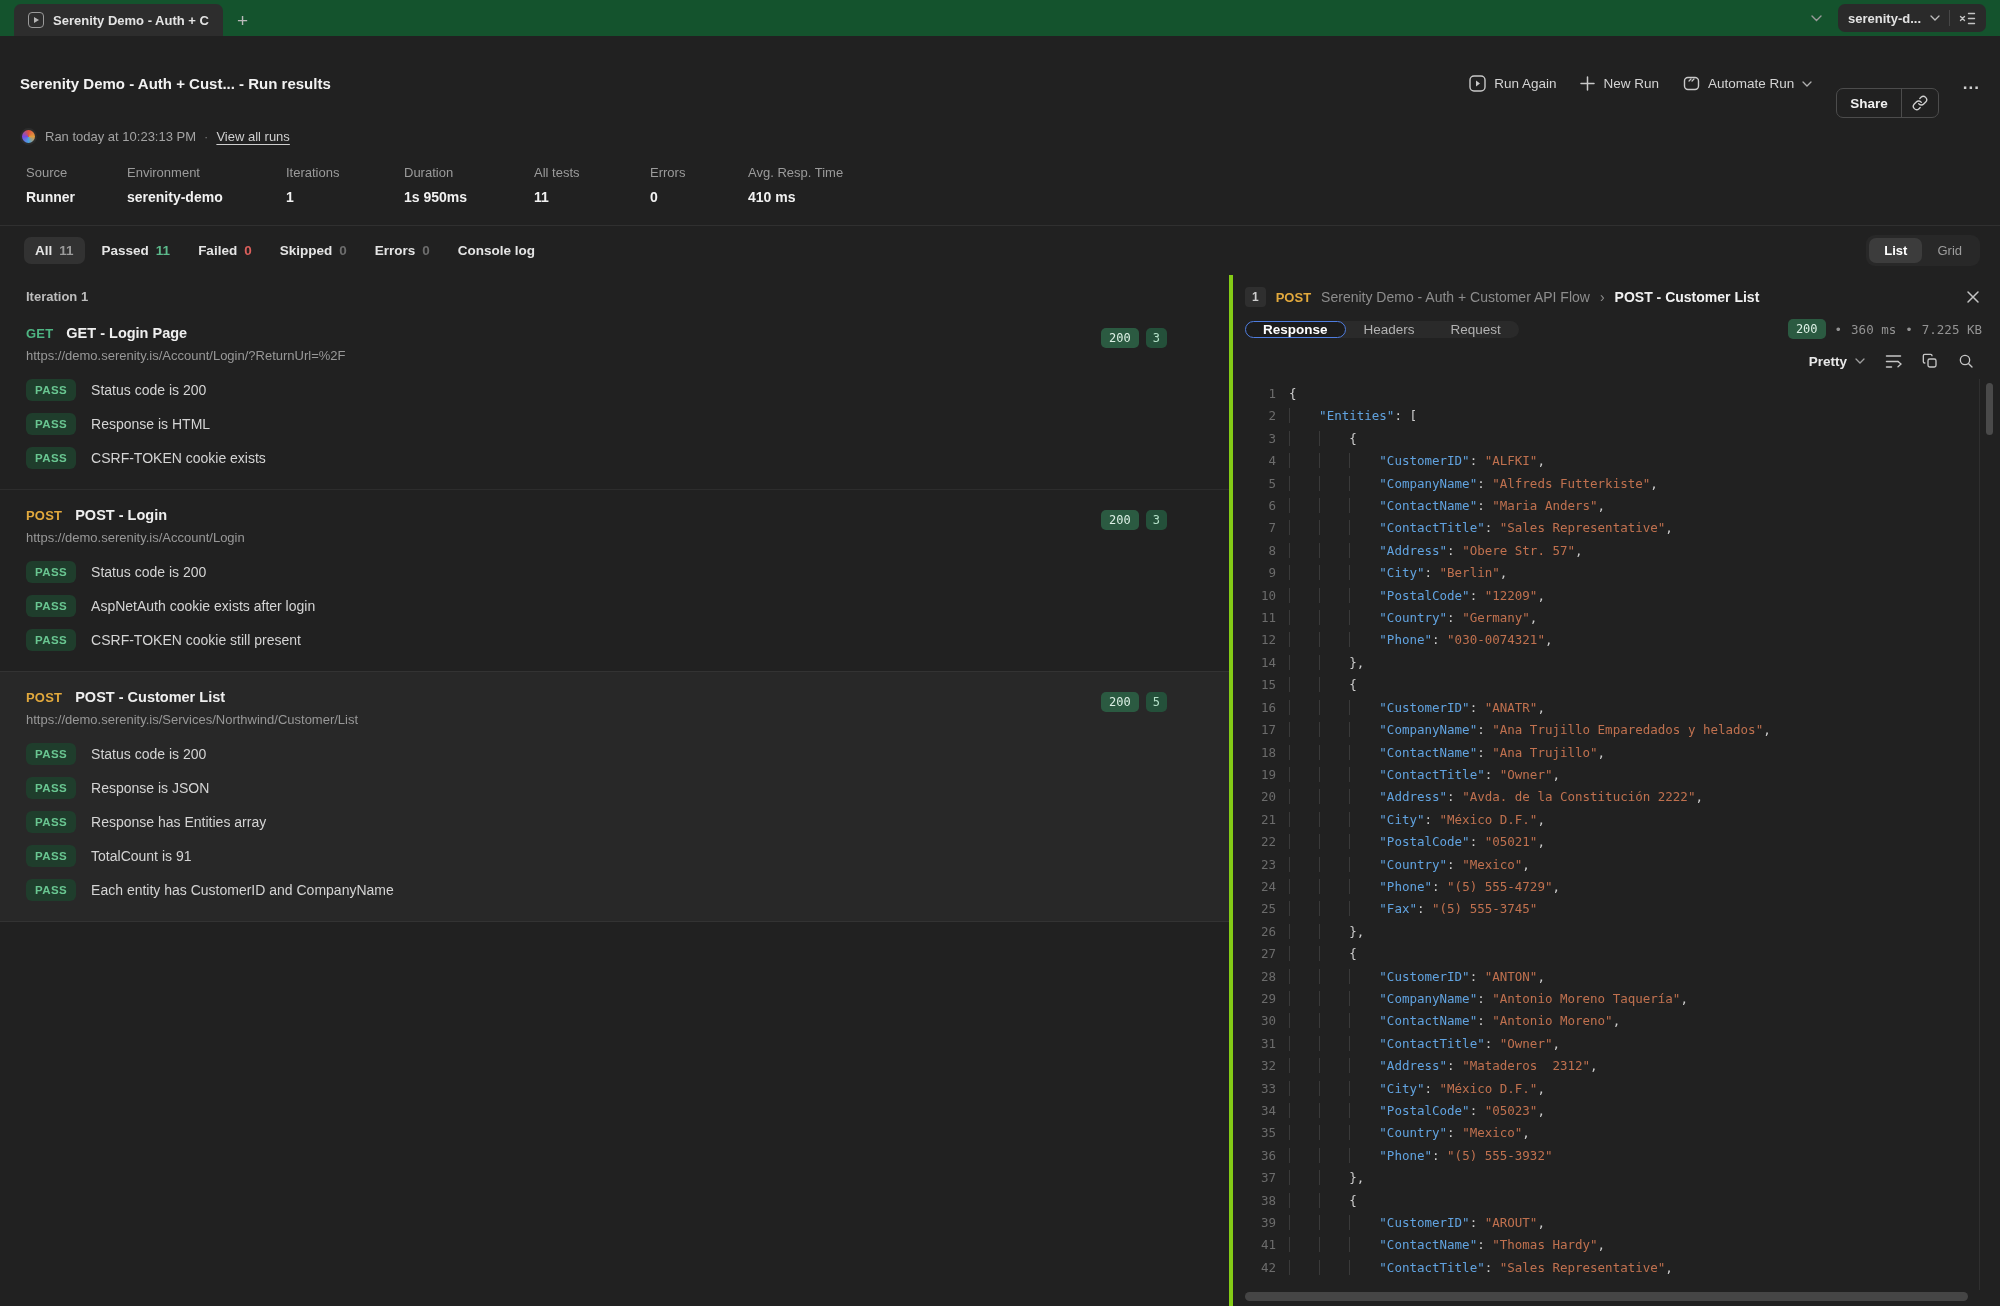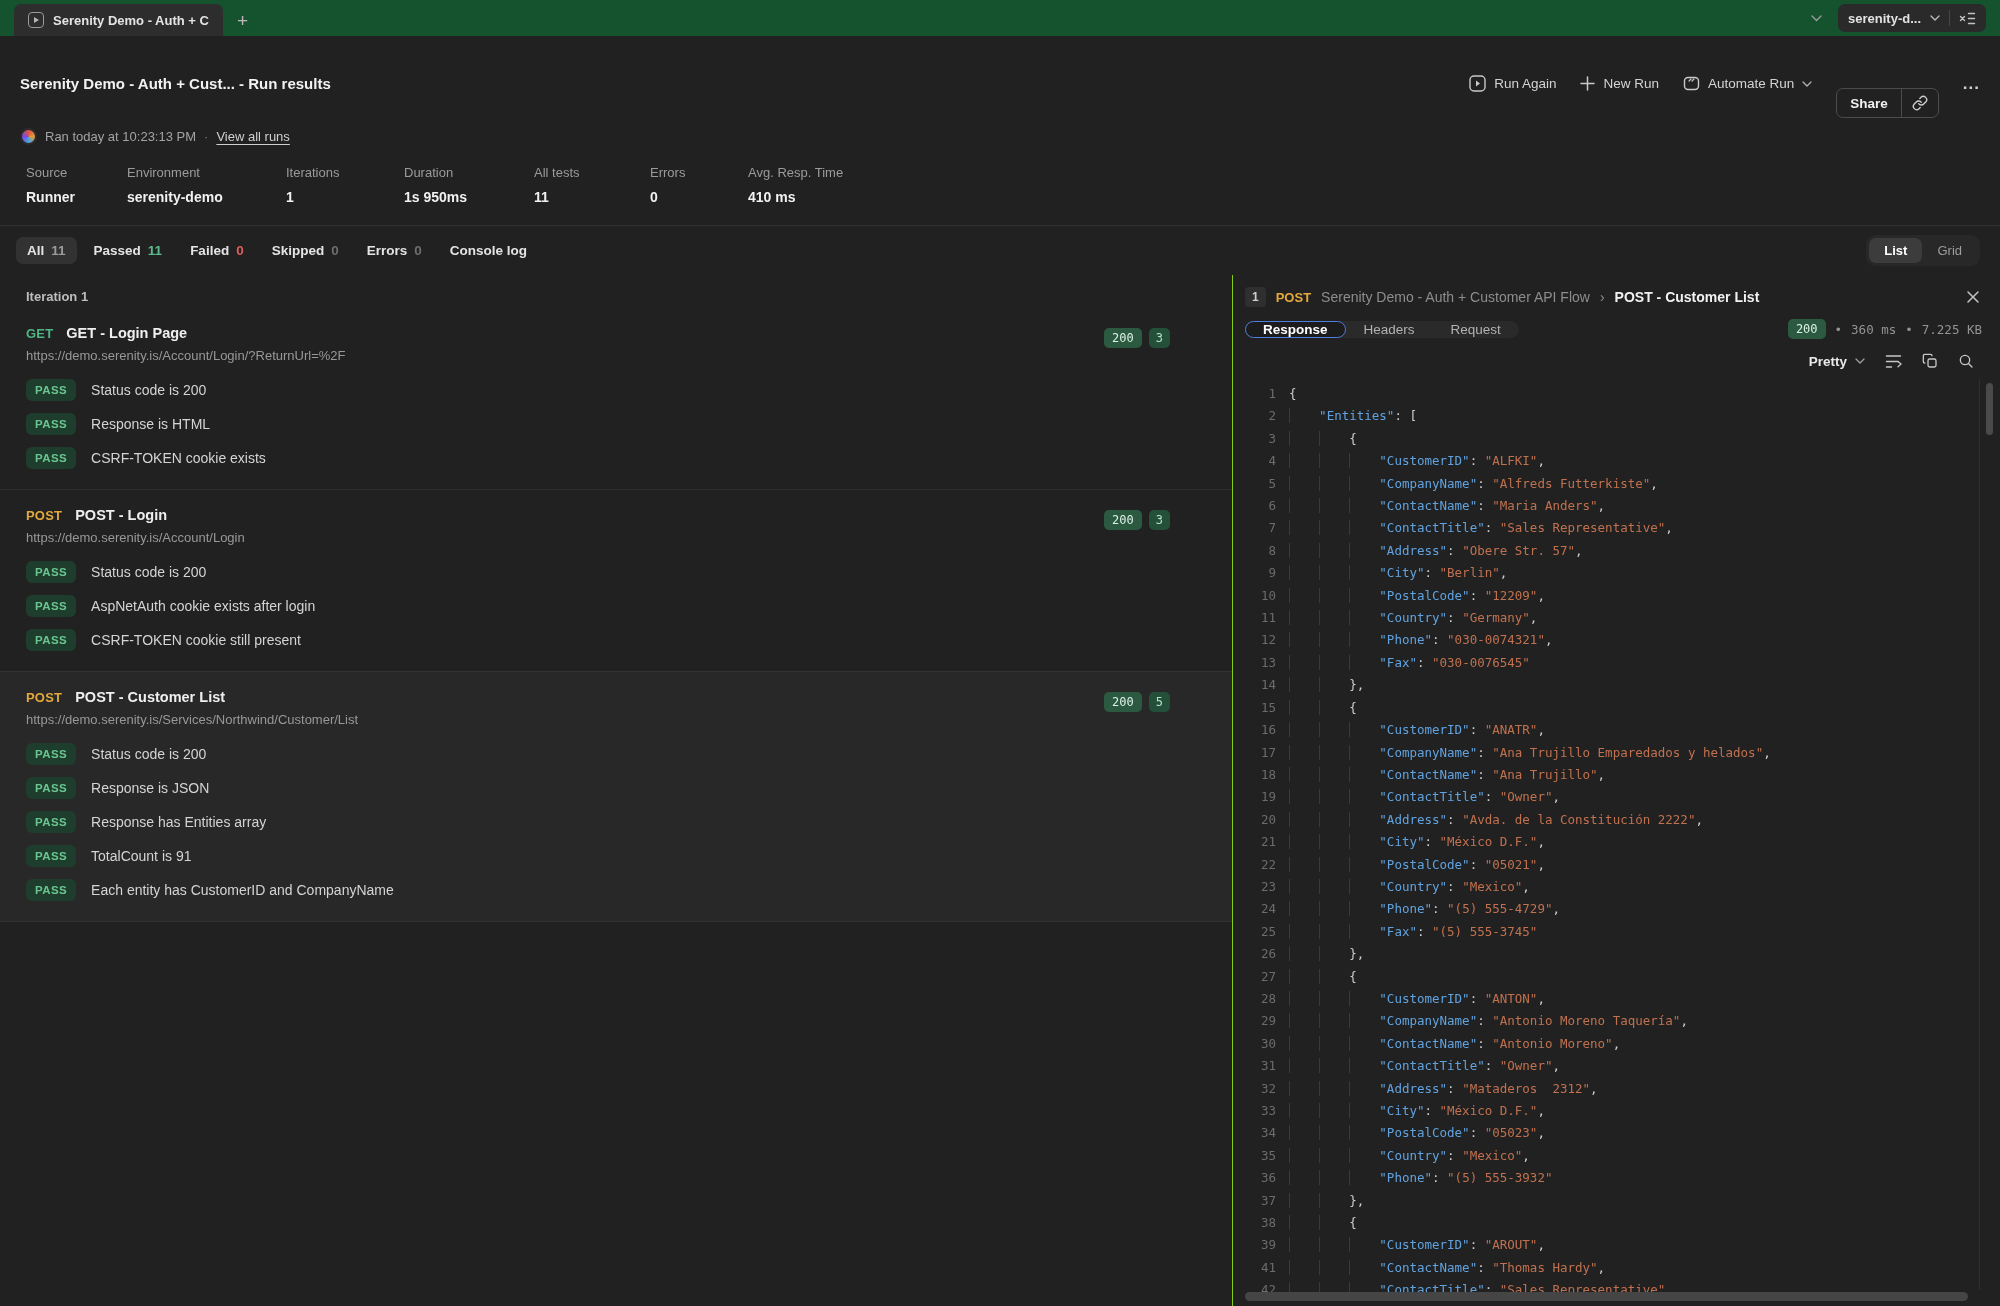--- a/index.html
+++ b/index.html
@@ -42,36 +42,36 @@
 
   
   .stats-row { display:flex; padding:12px 20px 20px 26px; flex:none; }
   .stat { margin-right:0; }
   .stat:nth-child(1){width:101px;} .stat:nth-child(2){width:159px;} .stat:nth-child(3){width:118px;}
   .stat:nth-child(4){width:130px;} .stat:nth-child(5){width:116px;} .stat:nth-child(6){width:98px;} .stat:nth-child(7){width:160px;}
   .stat-label { font-size:13px; color:#9b9b9b; margin-bottom:9px; }
   .stat-value { font-size:14px; color:#f1f1f1; font-weight:700; }
 
   
-  .filter-row { display:flex; align-items:center; border-top:1px solid #303030; padding:9px 20px 9px 16px; flex:none; }
+  .filter-row { display:flex; align-items:center; border-top:1px solid #303030; padding:9px 20px 9px 24px; flex:none; }
   #filter-items { display:flex; align-items:center; gap:6px; }
   .fitem { display:flex; align-items:center; gap:7px; padding:6px 11px; border-radius:7px; cursor:pointer; }
   .fitem.active { background:#323232; }
   .flabel { font-size:13.5px; color:#e4e4e4; font-weight:600; }
   .fcount { font-size:13.5px; color:#9b9b9b; font-weight:600; }
   .fcount.green { color:#5cb98b; }
   .fcount.red { color:#da5f5b; }
   .fcount.dim { color:#6d6d6d; }
   .view-toggle { margin-left:auto; display:flex; background:#282828; border-radius:9px; padding:3px; }
   .vopt { padding:5px 15px; font-size:13px; color:#9d9d9d; border-radius:7px; cursor:pointer; }
   .vopt.active { background:#3c3c3c; color:#fff; font-weight:700; }
 
   
   .content { flex:1; display:flex; min-height:0; }
-  .left-panel { width:1233px; flex:none; border-right:1px solid #84cc16; overflow:hidden; padding-top:8px; }
+  .left-panel { width:1233px; flex:none; border-right:4px solid #84cc16; overflow:hidden; padding-top:8px; }
   .iteration-label { font-size:13px; font-weight:700; color:#bdbdbd; padding:6px 0 4px 26px; }
   .request { position:relative; padding:17px 20px 8px 26px; }
   .request + .request { border-top:1px solid #2d2d2d; }
   .request.selected { background:#282828; border-top:1px solid #333; border-bottom:1px solid #333; }
   .req-head { display:flex; align-items:baseline; gap:13px; }
   .method { font-size:13px; font-weight:700; letter-spacing:.2px; }
   .method.get { color:#4eb583; }
   .method.post { color:#e2a93d; }
   .req-name { font-size:14.5px; font-weight:700; color:#efefef; }
   .req-badges { position:absolute; right:62px; top:20px; display:flex; gap:7px; align-items:center; }
@@ -430,21 +430,20 @@
             <div class="code-line"><span class="ln">3</span><span class="lc"><span class="ind">    </span><span class="ind">    </span>{</span></div>
             <div class="code-line"><span class="ln">4</span><span class="lc"><span class="ind">    </span><span class="ind">    </span><span class="ind">    </span><span class="ck">"CustomerID"</span>: <span class="cv">"ALFKI"</span>,</span></div>
             <div class="code-line"><span class="ln">5</span><span class="lc"><span class="ind">    </span><span class="ind">    </span><span class="ind">    </span><span class="ck">"CompanyName"</span>: <span class="cv">"Alfreds Futterkiste"</span>,</span></div>
             <div class="code-line"><span class="ln">6</span><span class="lc"><span class="ind">    </span><span class="ind">    </span><span class="ind">    </span><span class="ck">"ContactName"</span>: <span class="cv">"Maria Anders"</span>,</span></div>
             <div class="code-line"><span class="ln">7</span><span class="lc"><span class="ind">    </span><span class="ind">    </span><span class="ind">    </span><span class="ck">"ContactTitle"</span>: <span class="cv">"Sales Representative"</span>,</span></div>
             <div class="code-line"><span class="ln">8</span><span class="lc"><span class="ind">    </span><span class="ind">    </span><span class="ind">    </span><span class="ck">"Address"</span>: <span class="cv">"Obere Str. 57"</span>,</span></div>
             <div class="code-line"><span class="ln">9</span><span class="lc"><span class="ind">    </span><span class="ind">    </span><span class="ind">    </span><span class="ck">"City"</span>: <span class="cv">"Berlin"</span>,</span></div>
             <div class="code-line"><span class="ln">10</span><span class="lc"><span class="ind">    </span><span class="ind">    </span><span class="ind">    </span><span class="ck">"PostalCode"</span>: <span class="cv">"12209"</span>,</span></div>
             <div class="code-line"><span class="ln">11</span><span class="lc"><span class="ind">    </span><span class="ind">    </span><span class="ind">    </span><span class="ck">"Country"</span>: <span class="cv">"Germany"</span>,</span></div>
             <div class="code-line"><span class="ln">12</span><span class="lc"><span class="ind">    </span><span class="ind">    </span><span class="ind">    </span><span class="ck">"Phone"</span>: <span class="cv">"030-0074321"</span>,</span></div>
-            <div class="code-line"><span class="ln">13</span><span class="lc"><span class="ind">    </span><span class="ind">    </span><span class="ind">    </span><span class="ck">"Fax"</span>: <span class="cv">"030-0076545"</span></span></div>
             <div class="code-line"><span class="ln">14</span><span class="lc"><span class="ind">    </span><span class="ind">    </span>},</span></div>
             <div class="code-line"><span class="ln">15</span><span class="lc"><span class="ind">    </span><span class="ind">    </span>{</span></div>
             <div class="code-line"><span class="ln">16</span><span class="lc"><span class="ind">    </span><span class="ind">    </span><span class="ind">    </span><span class="ck">"CustomerID"</span>: <span class="cv">"ANATR"</span>,</span></div>
             <div class="code-line"><span class="ln">17</span><span class="lc"><span class="ind">    </span><span class="ind">    </span><span class="ind">    </span><span class="ck">"CompanyName"</span>: <span class="cv">"Ana Trujillo Emparedados y helados"</span>,</span></div>
             <div class="code-line"><span class="ln">18</span><span class="lc"><span class="ind">    </span><span class="ind">    </span><span class="ind">    </span><span class="ck">"ContactName"</span>: <span class="cv">"Ana Trujillo"</span>,</span></div>
             <div class="code-line"><span class="ln">19</span><span class="lc"><span class="ind">    </span><span class="ind">    </span><span class="ind">    </span><span class="ck">"ContactTitle"</span>: <span class="cv">"Owner"</span>,</span></div>
             <div class="code-line"><span class="ln">20</span><span class="lc"><span class="ind">    </span><span class="ind">    </span><span class="ind">    </span><span class="ck">"Address"</span>: <span class="cv">"Avda. de la Constitución 2222"</span>,</span></div>
             <div class="code-line"><span class="ln">21</span><span class="lc"><span class="ind">    </span><span class="ind">    </span><span class="ind">    </span><span class="ck">"City"</span>: <span class="cv">"México D.F."</span>,</span></div>
             <div class="code-line"><span class="ln">22</span><span class="lc"><span class="ind">    </span><span class="ind">    </span><span class="ind">    </span><span class="ck">"PostalCode"</span>: <span class="cv">"05021"</span>,</span></div>
             <div class="code-line"><span class="ln">23</span><span class="lc"><span class="ind">    </span><span class="ind">    </span><span class="ind">    </span><span class="ck">"Country"</span>: <span class="cv">"Mexico"</span>,</span></div>

